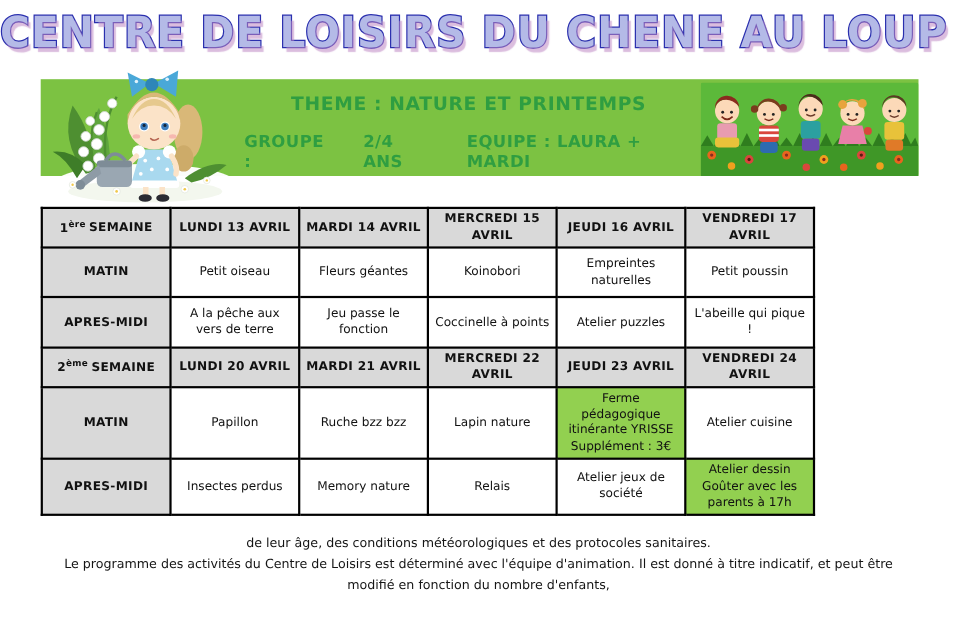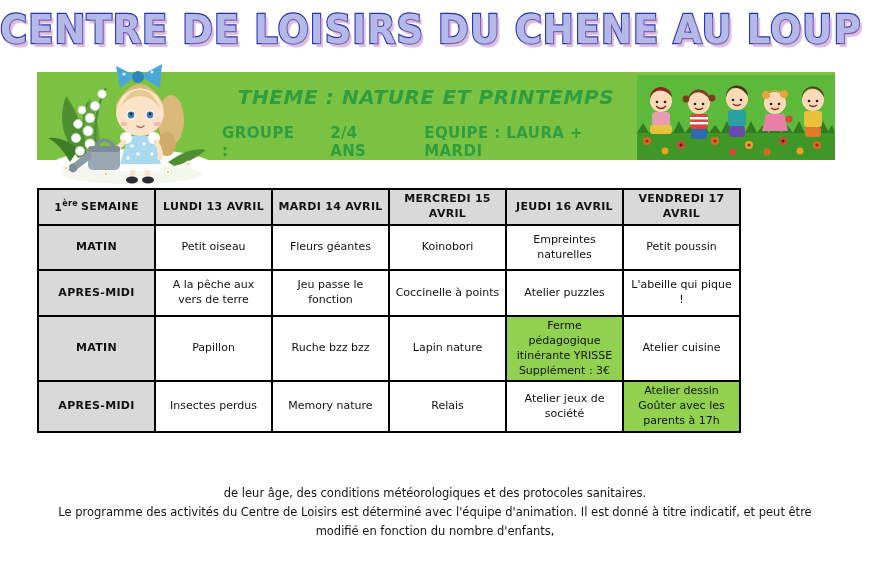--- a/index.html
+++ b/index.html
@@ -22,21 +22,21 @@
   
   .banner{
     position:absolute;left:37px;top:72px;width:798px;height:88px;
     background:#7cc242;
   }
   .banner-center{
     position:absolute;left:185px;right:205px;top:13px;
     display:flex;flex-direction:column;align-items:center;gap:15px;
     color:#2f9e41;font-weight:bold;
   }
-  .banner-theme{font-size:20px;letter-spacing:0.6px;font-style:italic;}
+  .banner-theme{font-size:17px;letter-spacing:0.6px;}
   .banner-line2{display:flex;gap:30px;font-size:15px;letter-spacing:0.4px;justify-content:space-between;}
   .girl-img{position:absolute;left:40px;top:58px;width:178px;height:130px;}
   .kids-img{position:absolute;left:637px;top:75px;width:198px;height:85px;}
   
   table.schedule{
     position:absolute;left:37px;top:188px;width:704px;
     border-collapse:collapse;table-layout:fixed;
   }
   table.schedule td{
     border:2px solid #000;text-align:center;vertical-align:middle;
@@ -271,20 +271,28 @@
     <td>Petit poussin</td>
   </tr>
   <tr class="r-apres1">
     <td class="gray">APRES-MIDI</td>
     <td>A la pêche aux vers de terre</td>
     <td>Jeu passe le fonction</td>
     <td>Coccinelle à points</td>
     <td>Atelier puzzles</td>
     <td>L'abeille qui pique !</td>
   </tr>
+  <tr class="r-week2">
+    <td class="gray"><span>2</span><sup>ème</sup><span class="wk-word">SEMAINE</span></td>
+    <td class="daycell">LUNDI 20 AVRIL</td>
+    <td class="daycell">MARDI 21 AVRIL</td>
+    <td class="daycell">MERCREDI 22 AVRIL</td>
+    <td class="daycell">JEUDI 23 AVRIL</td>
+    <td class="daycell">VENDREDI 24 AVRIL</td>
+  </tr>
   <tr class="r-matin2">
     <td class="gray">MATIN</td>
     <td>Papillon</td>
     <td>Ruche bzz bzz</td>
     <td>Lapin nature</td>
     <td class="hl">Ferme pédagogique
 itinérante YRISSE
 Supplément : 3€</td>
     <td>Atelier cuisine</td>
   </tr>

